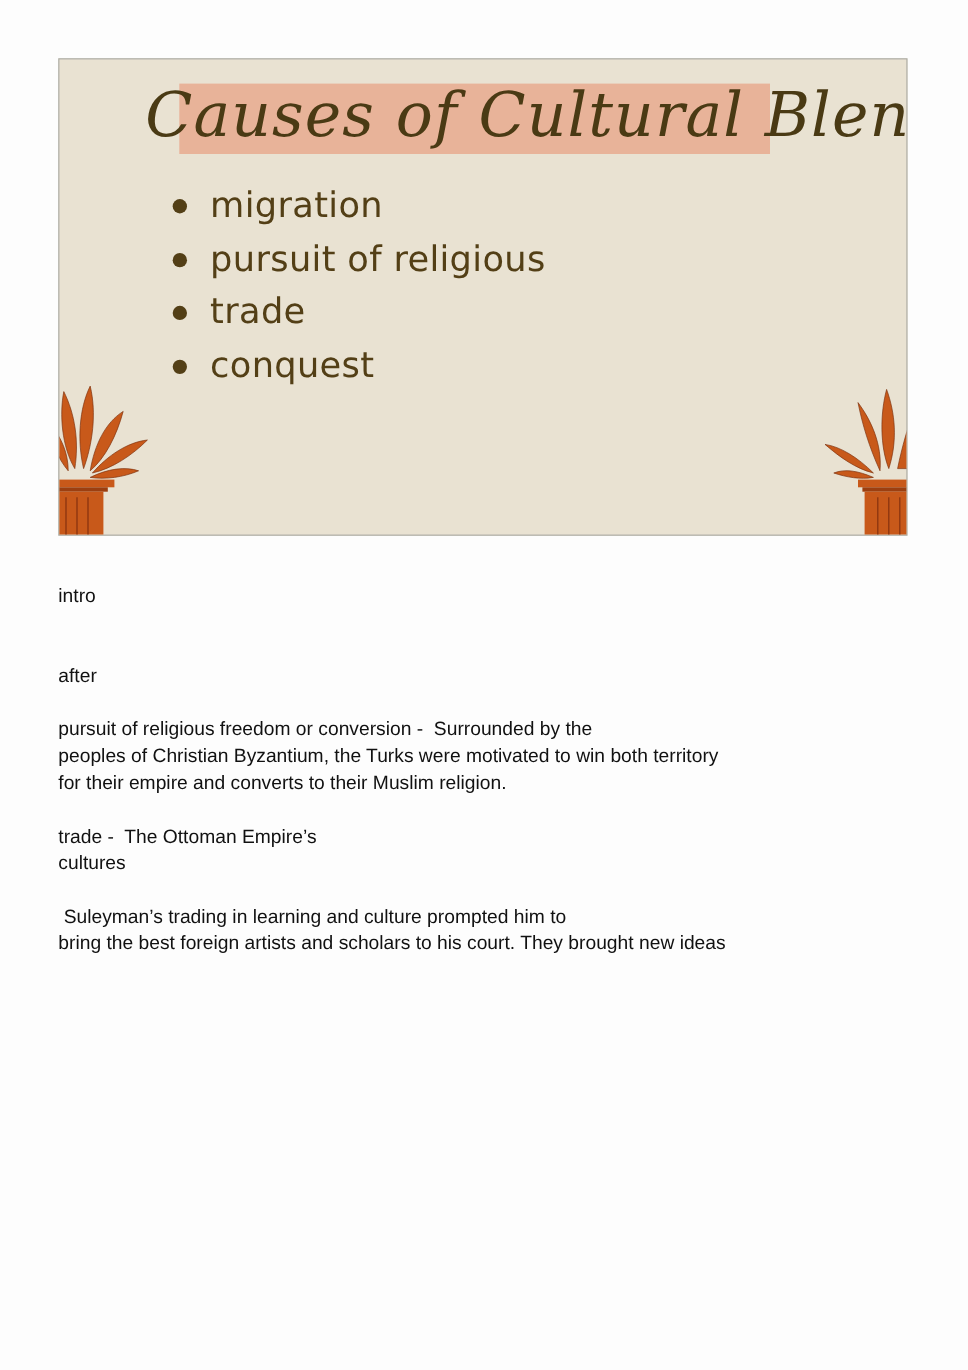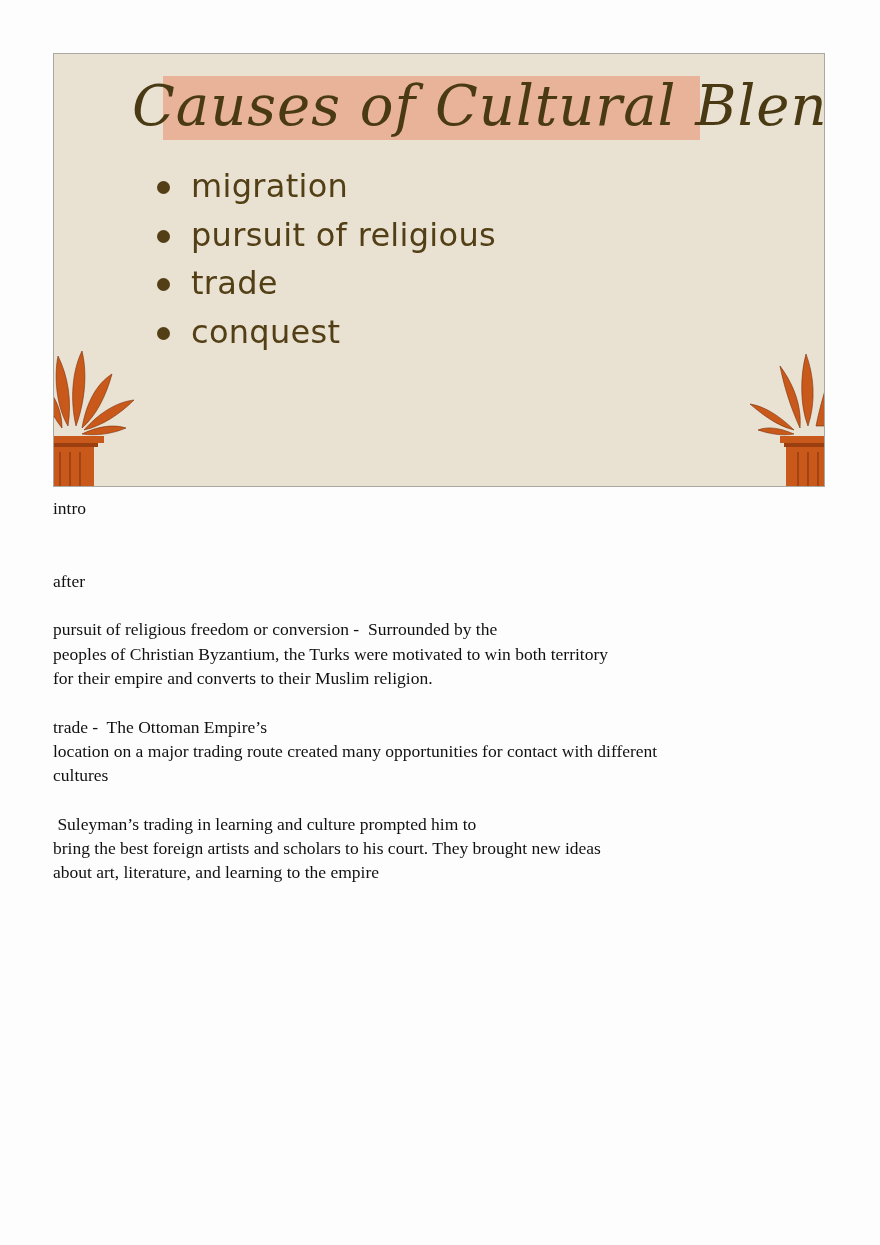--- a/index.html
+++ b/index.html
@@ -21,22 +21,22 @@
     position:absolute; left:103px; top:108px; margin:0; padding:0; list-style:none;
     font-family:"DejaVu Sans", sans-serif; font-size:32px; line-height:48.5px; color:#533f16;
   }
   .bullets li { position:relative; padding-left:34px; }
   .bullets li .dot {
     position:absolute; left:0; top:19px; width:13px; height:13px; border-radius:50%; background:#533f16;
   }
   .bullets li .txt { white-space:nowrap; letter-spacing:0.3px; }
   .plant { position:absolute; }
   .notes {
-    position:absolute; left:53px; top:496px; width:780px;
-    font-family:Liberation Serif, serif; font-size:17.5px; line-height:24.3px; color:#111;
+    position:absolute; left:53px; top:529px; width:780px;
+    font-family:Liberation Sans, sans-serif; font-size:17.5px; line-height:24.3px; color:#111;
   }
   .notes p { margin:0; white-space:pre; }
   .gap { height:24.3px; }
 </style>
 </head>
 <body>
 
 <div class="slide">
   <div class="title-hl"></div>
   <div class="title">Causes of Cultural Blending</div>
@@ -102,19 +102,17 @@
   <p>intro</p>
   <div class="gap"></div>
   <div class="gap"></div>
   <p>after</p>
   <div class="gap"></div>
   <p>pursuit of religious freedom or conversion -  Surrounded by the</p>
   <p>peoples of Christian Byzantium, the Turks were motivated to win both territory</p>
   <p>for their empire and converts to their Muslim religion.</p>
   <div class="gap"></div>
   <p>trade -  The Ottoman Empire’s</p>
-  <p>location on a major trading route created many opportunities for contact with different</p>
   <p>cultures</p>
   <div class="gap"></div>
   <p> Suleyman’s trading in learning and culture prompted him to</p>
   <p>bring the best foreign artists and scholars to his court. They brought new ideas</p>
-  <p>about art, literature, and learning to the empire</p>
 </div>
 
 </body></html>

